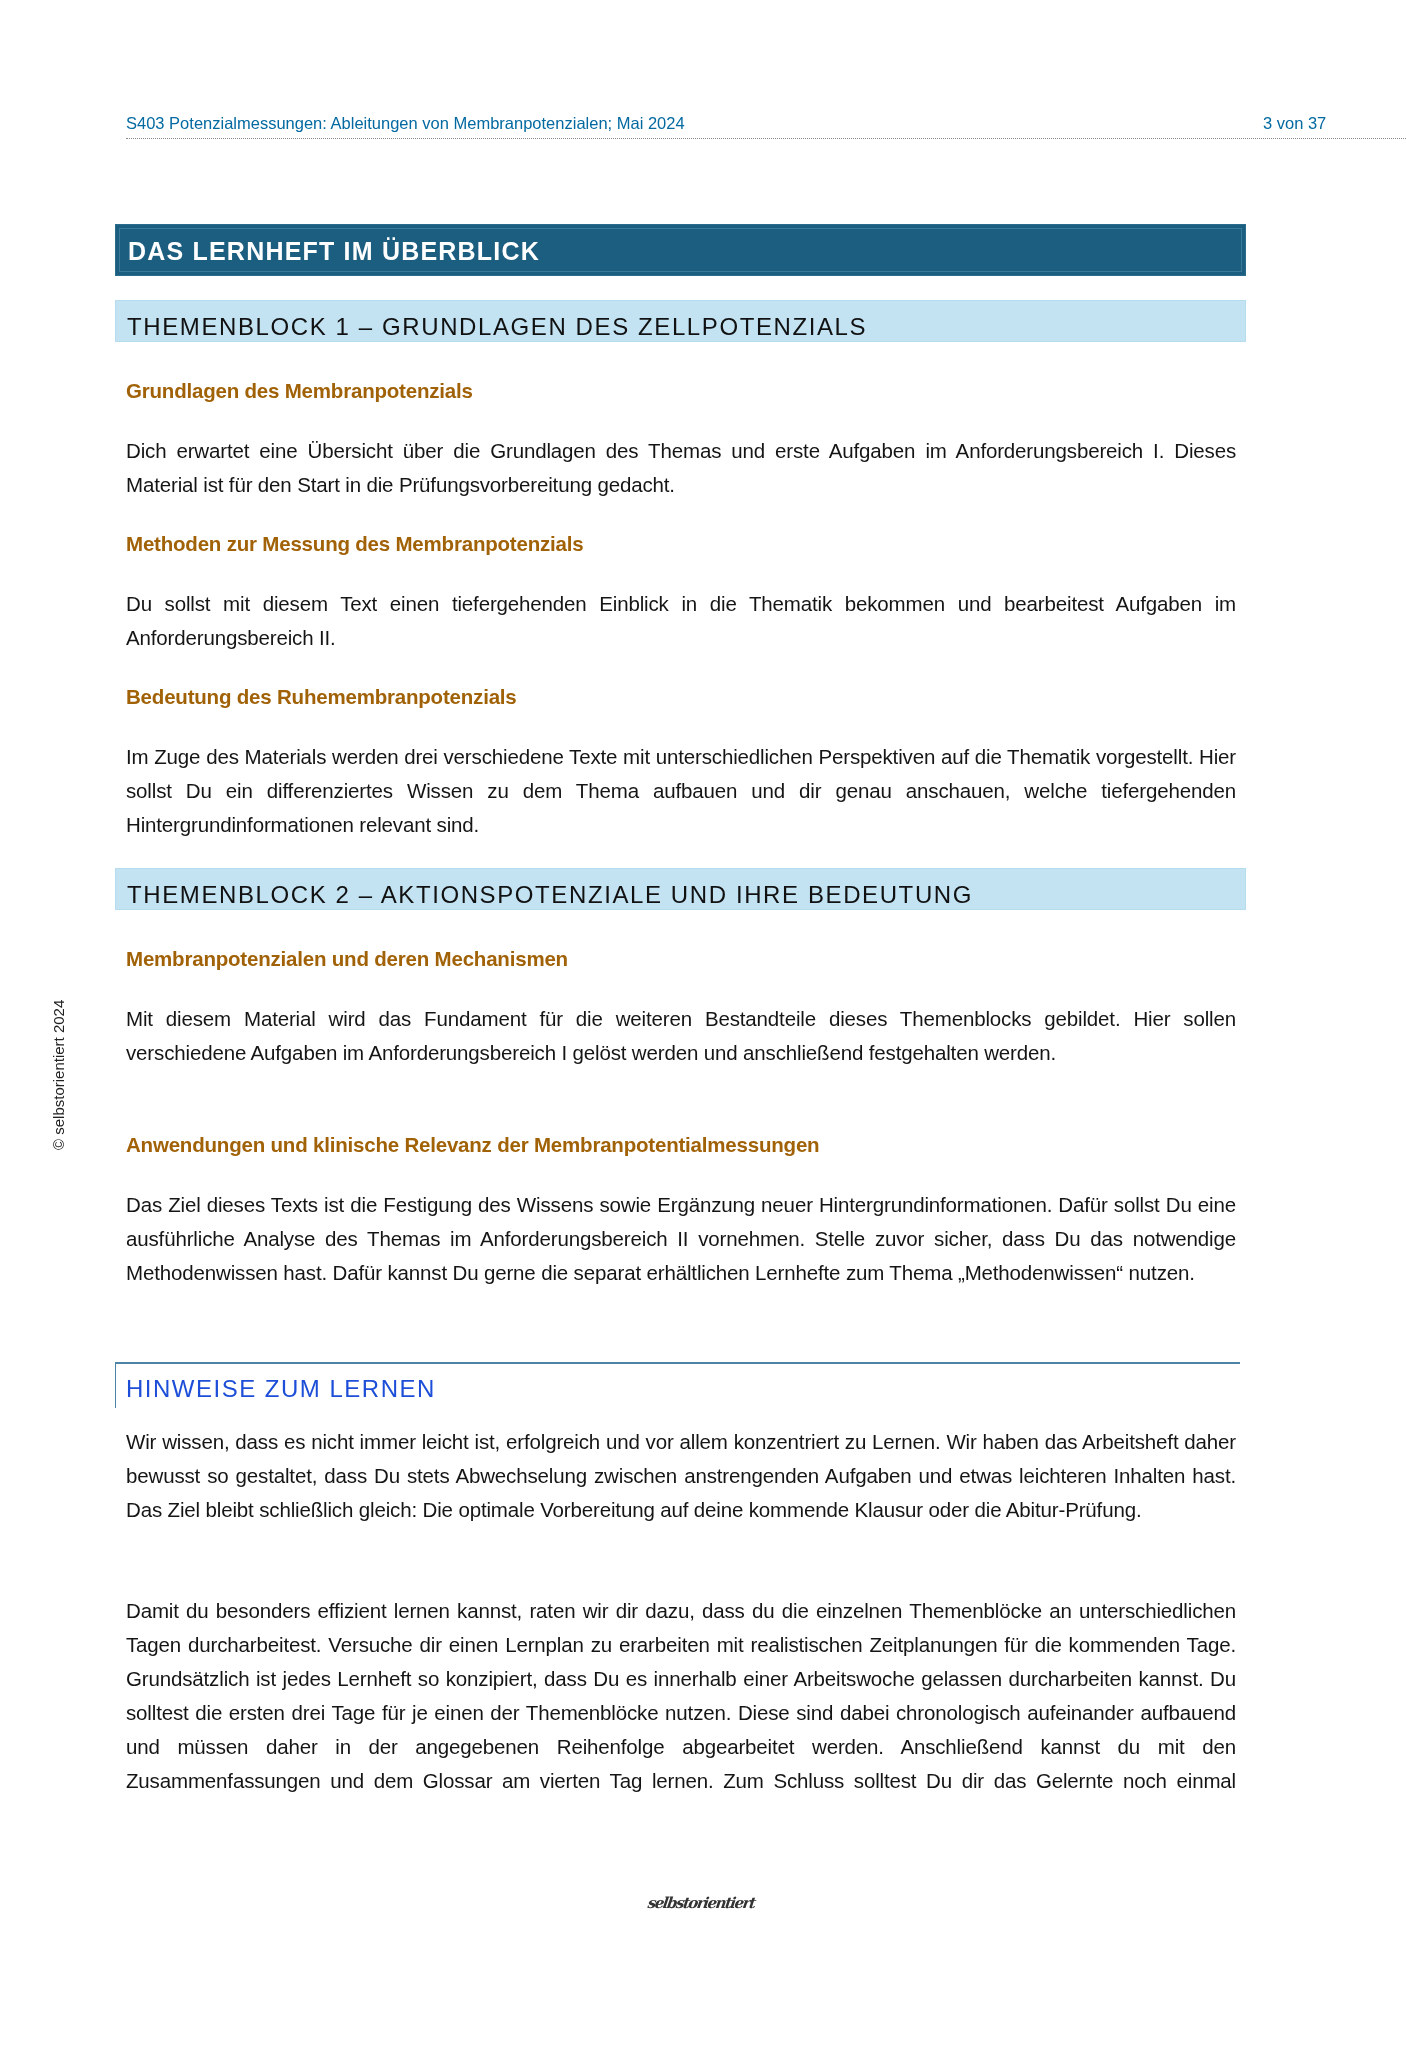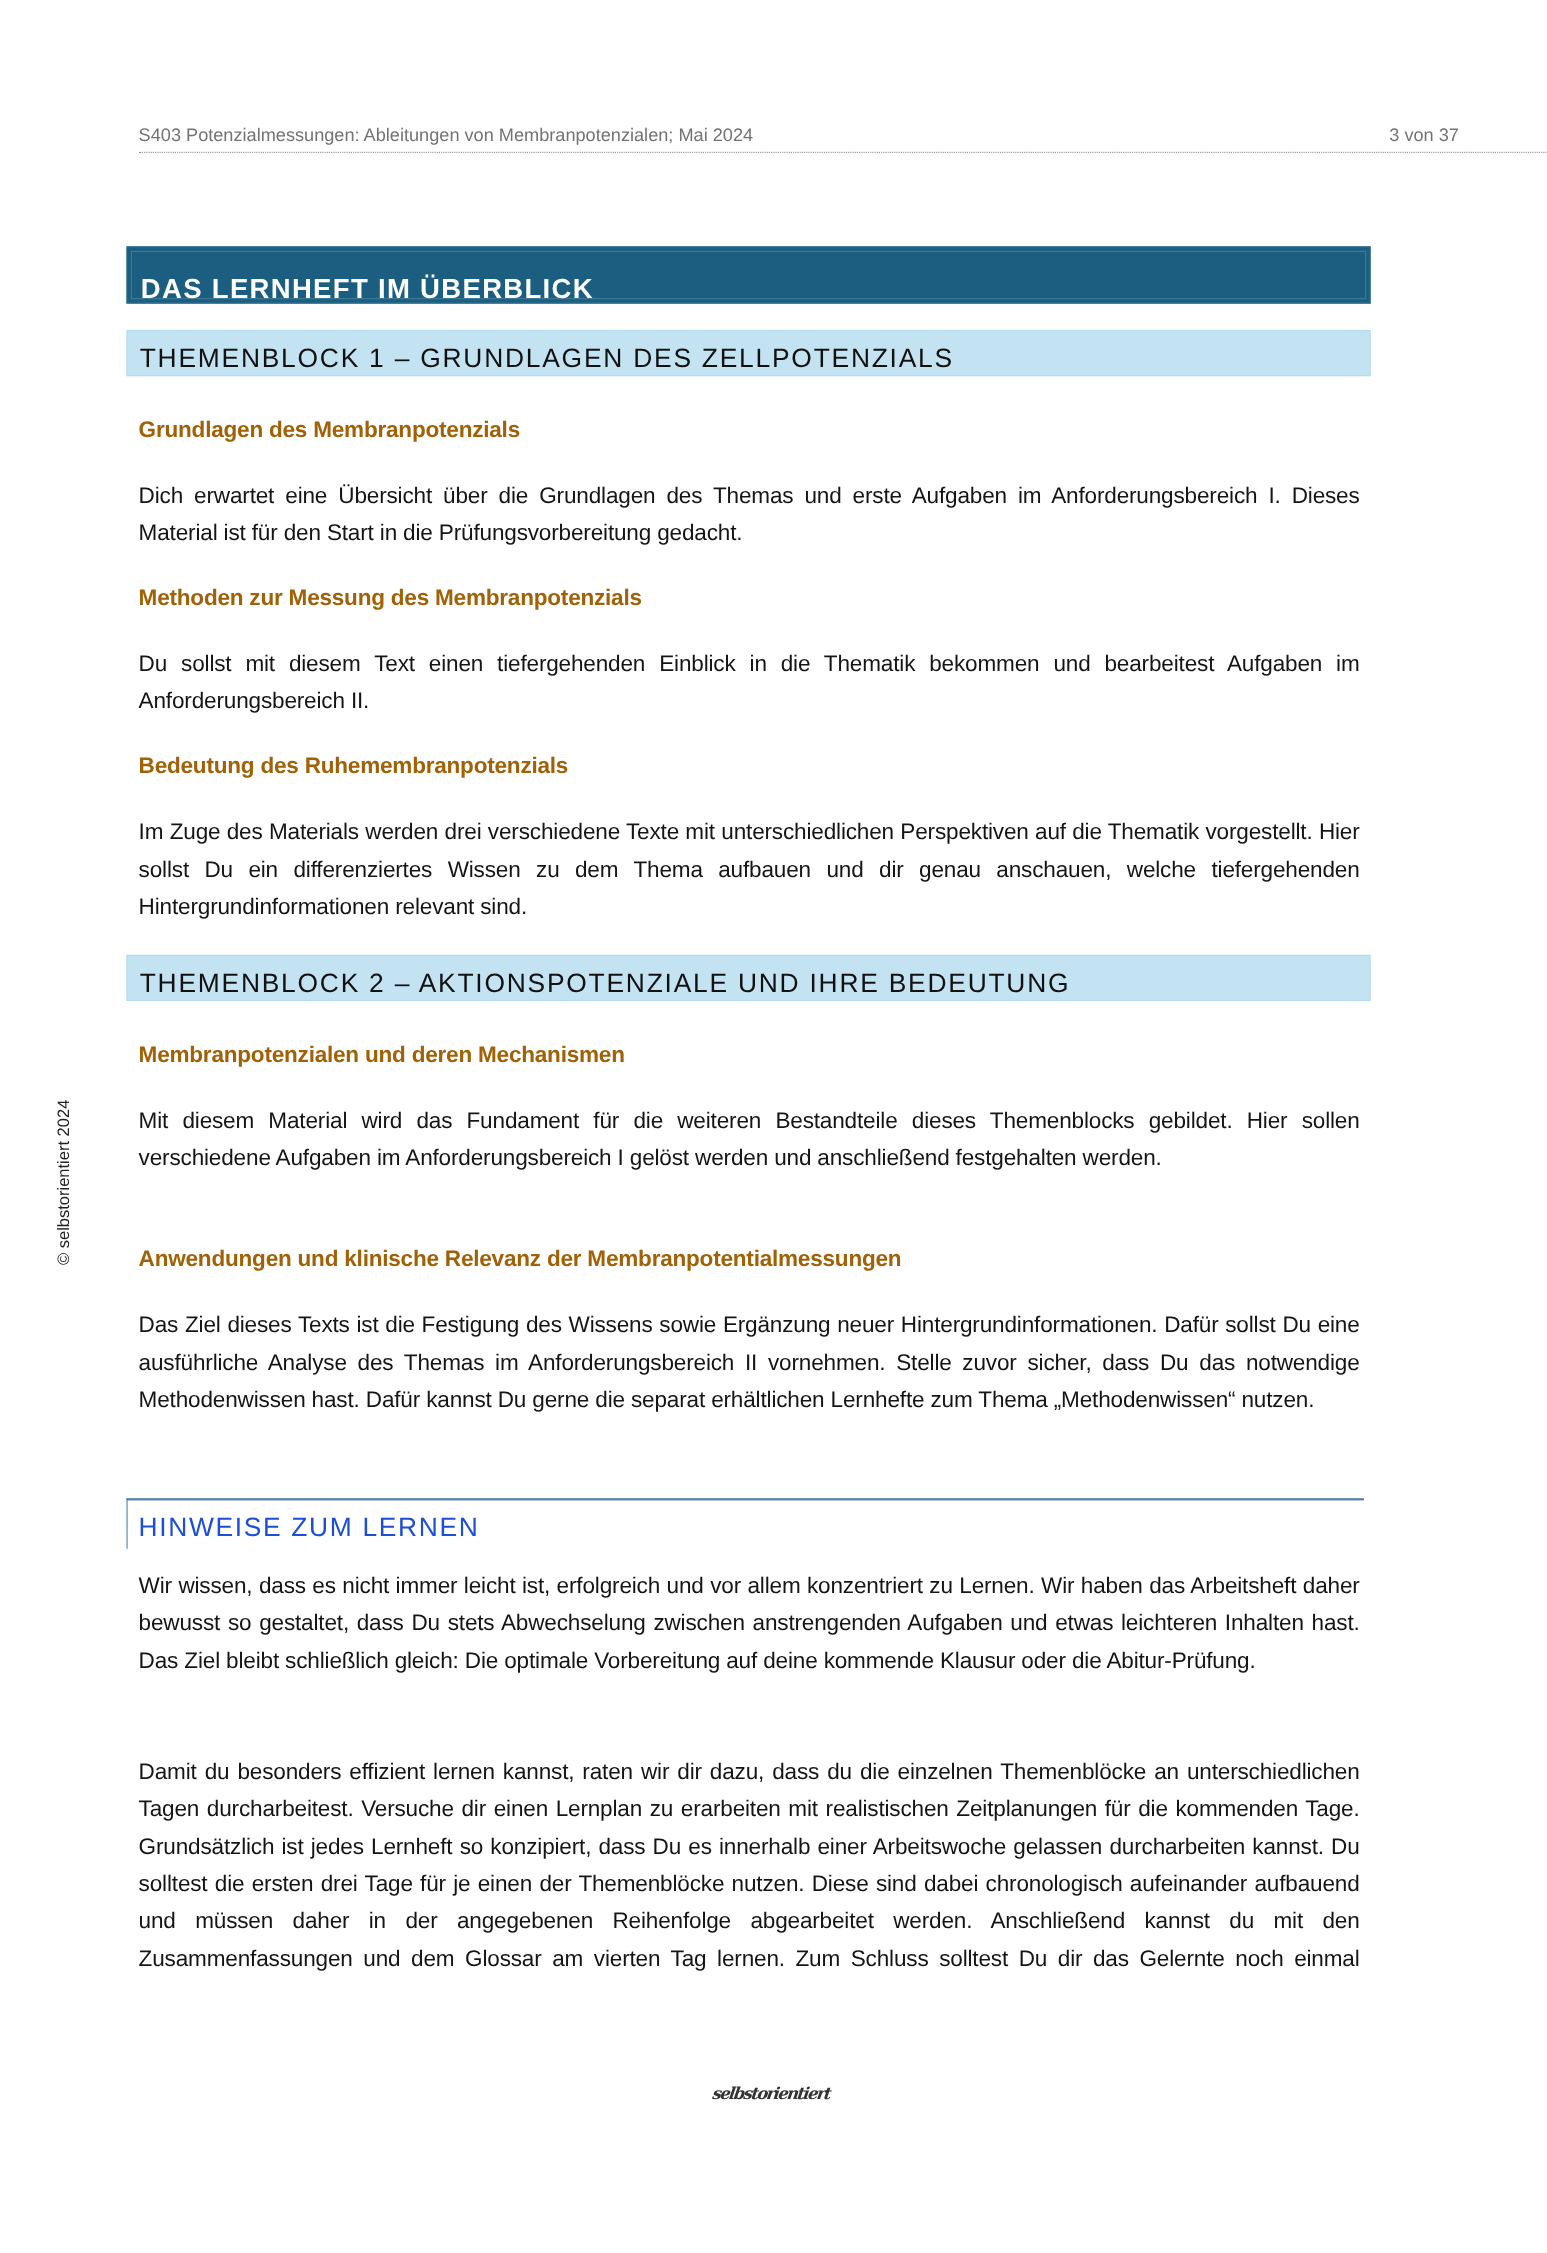--- a/index.html
+++ b/index.html
@@ -17,21 +17,21 @@
   }
   .running-header {
     position: absolute;
     left: 126px;
     top: 112px;
     width: 1280px;
     height: 26px;
     border-bottom: 1.5px dotted #8a8a8a;
     font-family: "Liberation Sans", sans-serif;
     font-size: 16.5px;
-    color: #737373;
+    color: #0369a1;
   }
   .running-header .doc-title {
     position: absolute;
     left: 0;
     top: 2px;
   }
   .running-header .page-num {
     position: absolute;
     left: 1137px;
     top: 2px;
@@ -53,21 +53,21 @@
     width: 1131px;
     height: 52px;
     background: #1b5e80;
     box-sizing: border-box;
     border: 1px solid #2a6c8c;
     box-shadow: inset 0 0 0 3px #1b5e80, inset 0 0 0 4px #3a7a98;
   }
   .main-heading span {
     position: absolute;
     left: 12px;
-    top: 24px;
+    top: 12px;
     font-size: 25px;
     font-weight: bold;
     letter-spacing: 1.2px;
     color: #ffffff;
   }
   .block-heading {
     position: absolute;
     left: 115px;
     width: 1131px;
     height: 42px;

